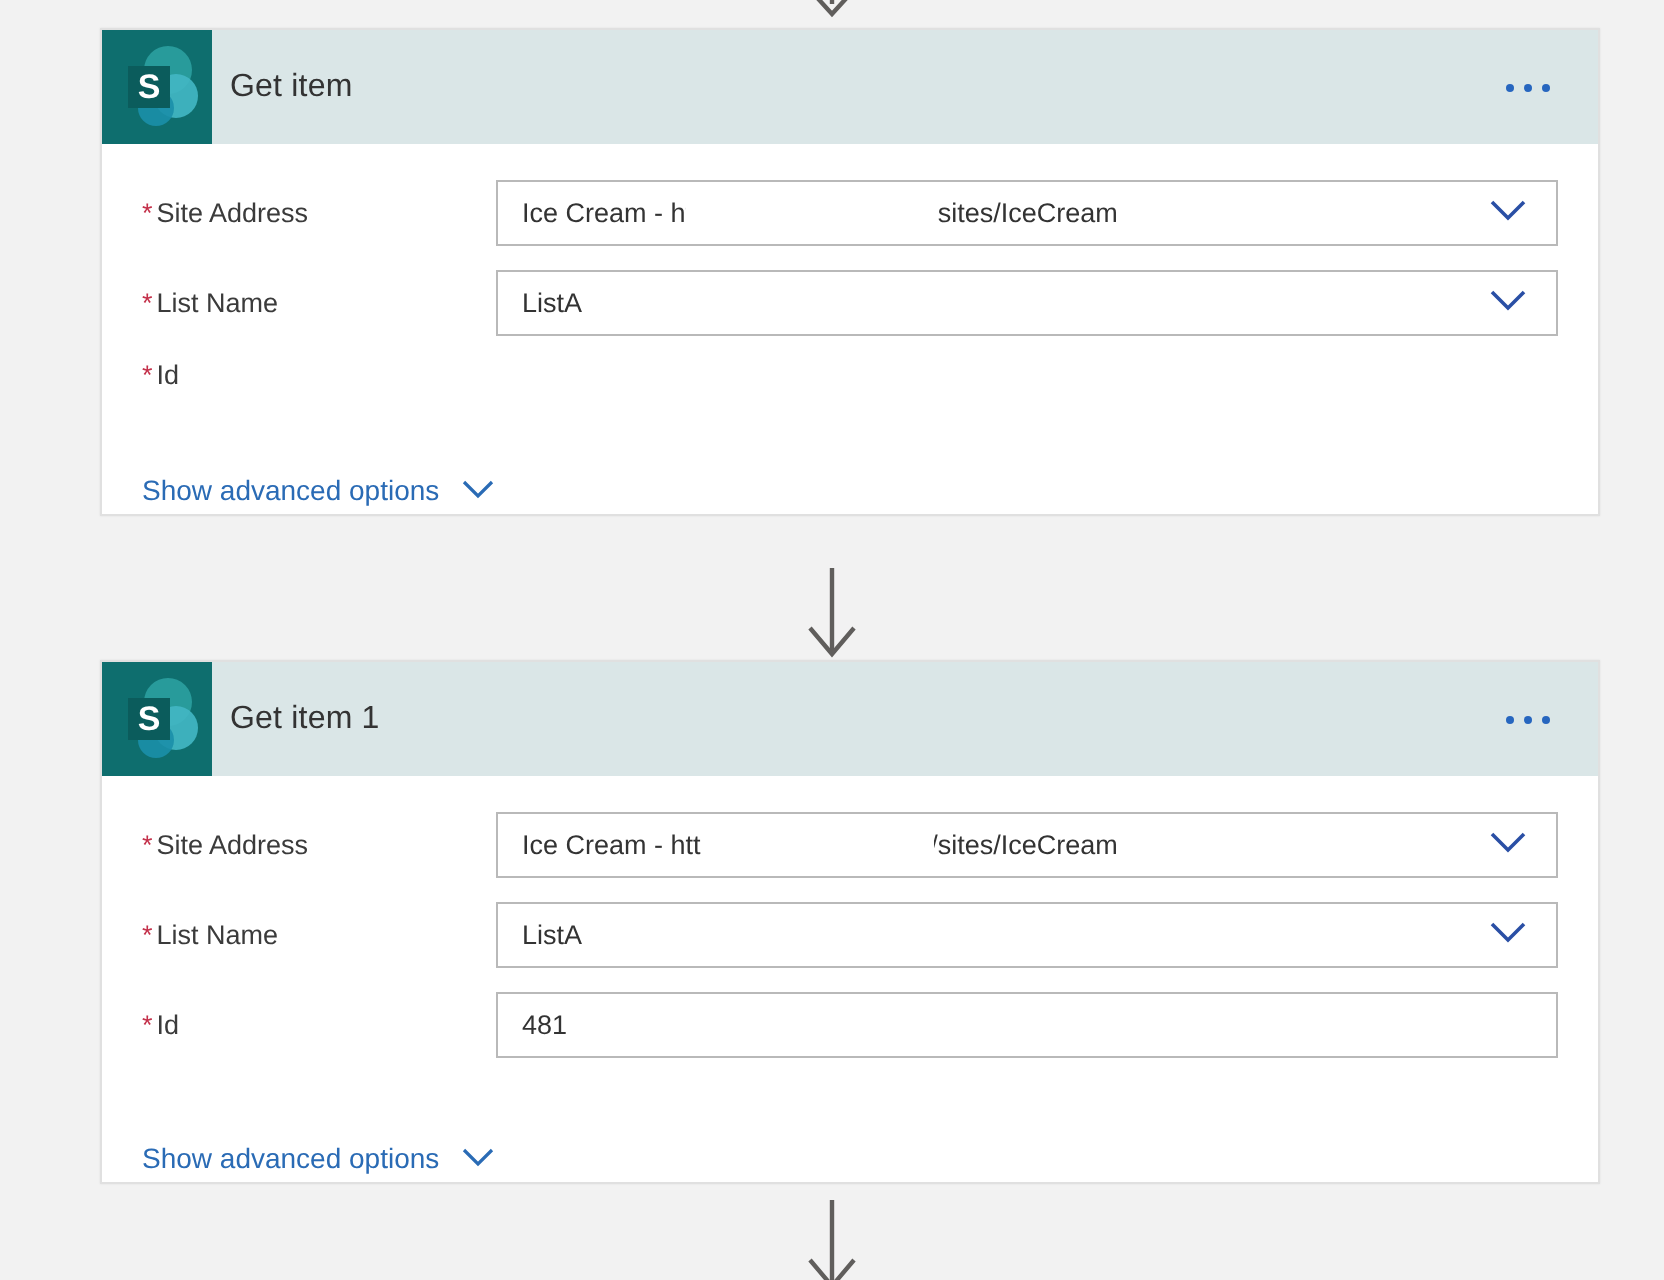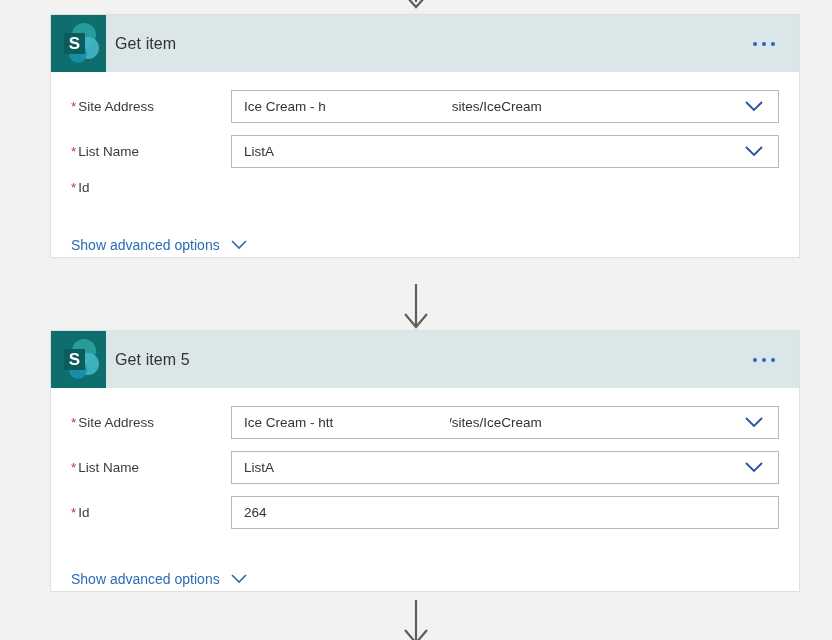--- a/index.html
+++ b/index.html
@@ -82,20 +82,21 @@
   }
 
   .card-body {
     padding: 18px 20px 14px 20px;
   }
 
   .field-row {
     display: flex;
     align-items: center;
     margin-bottom: 12px;
+    gap: 17px;
   }
 
   .field-label {
     width: 160px;
     flex: 0 0 160px;
     font-size: 13.5px;
     color: #3b3b3b;
     white-space: nowrap;
   }
   .req {
@@ -243,21 +244,21 @@
   <div class="card-header">
     <div class="card-icon">
       <svg width="55" height="57" viewBox="0 0 55 57">
         <circle cx="33" cy="20" r="12" fill="#2a9d9d" opacity="0.95"></circle>
         <circle cx="37" cy="33" r="11" fill="#43b7c4" opacity="0.9"></circle>
         <circle cx="27" cy="39" r="9" fill="#1b8fa8" opacity="0.9"></circle>
         <rect x="13" y="18" width="21" height="21" fill="#0b5c5c"></rect>
         <text x="23.5" y="34" font-family="'Liberation Sans',sans-serif" font-size="17" font-weight="bold" fill="#ffffff" text-anchor="middle">S</text>
       </svg>
     </div>
-    <div class="card-title">Get item 5</div>
+    <div class="card-title">Get item 1</div>
     <div class="card-menu">
       <i></i>
       <i></i>
       <i></i>
     </div>
   </div>
 
   <div class="card-body">
 
     <div class="field-row">
@@ -287,21 +288,21 @@
             </svg>
         </span>
       </div>
     </div>
 
     <div class="field-row">
       <div class="field-label">
         <span class="req">*</span><span>Id</span>
       </div>
       <div class="field-control">
-        <span class="field-value">264</span>
+        <span class="field-value">481</span>
       </div>
     </div>
   </div>
 
   <div class="advanced-link">
     <span>Show advanced options</span>
     <span>
       <svg width="18" height="11" viewBox="0 0 18 11">
           <polyline points="2,2 9,9 16,2" fill="none" stroke="#2a6bb5" stroke-width="1.6"></polyline>
         </svg>

